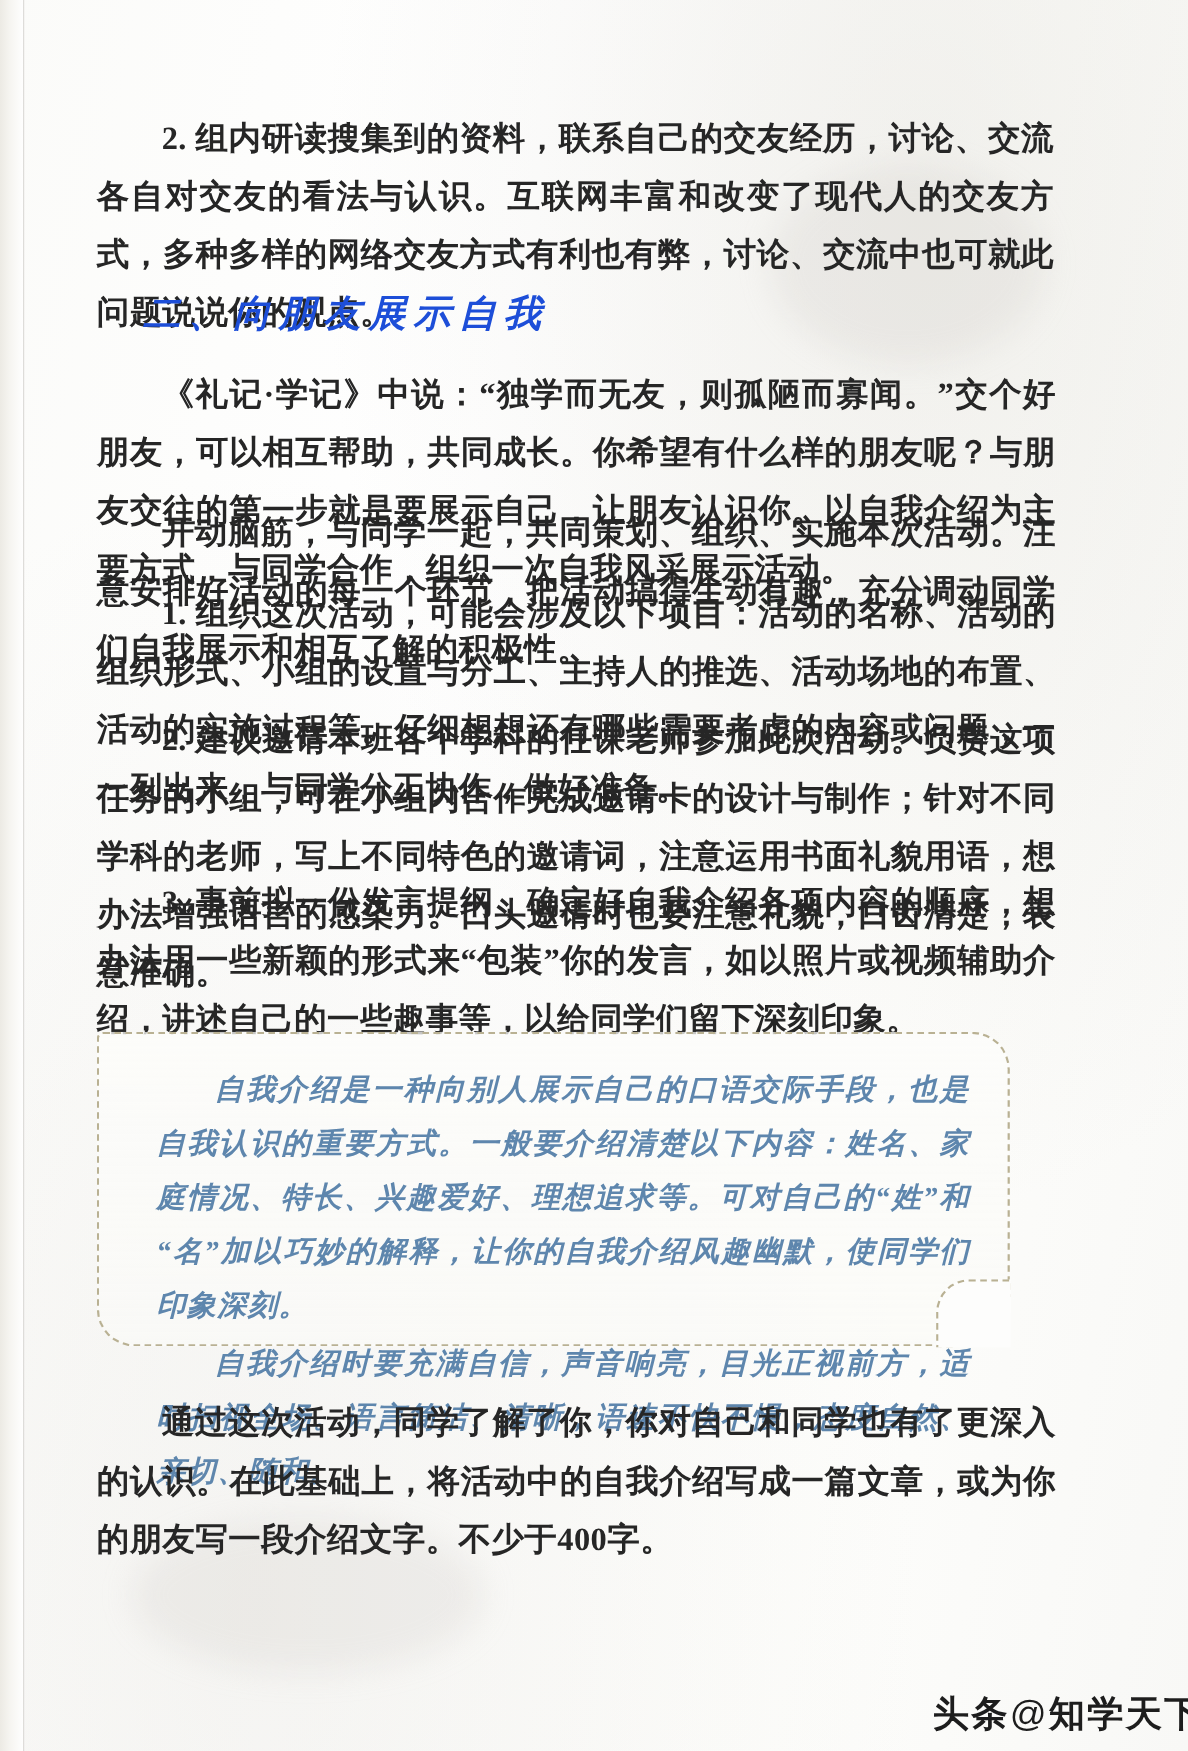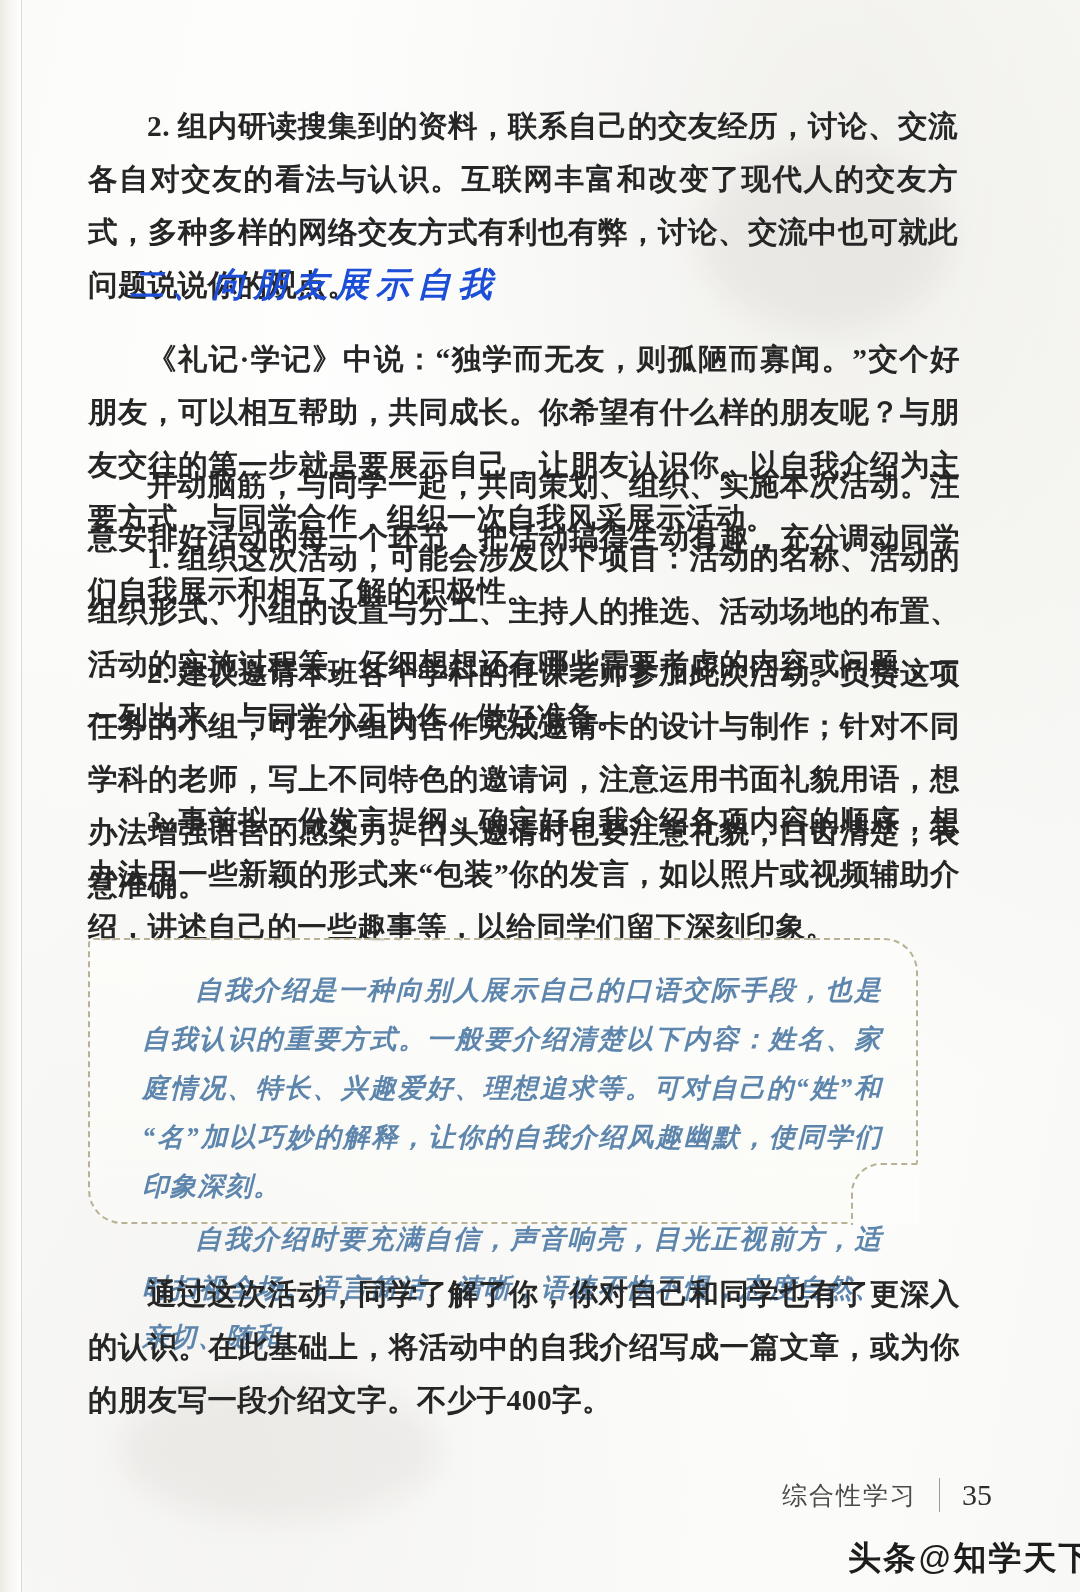--- a/index.html
+++ b/index.html
@@ -191,24 +191,19 @@
     <div class="callout" style="left:88px; top:938px; width:830px; height:286px;">
       <div class="callout-inner">
         <p class="hand-para">自我介绍是一种向别人展示自己的口语交际手段，也是自我认识的重要方式。一般要介绍清楚以下内容：姓名、家庭情况、特长、兴趣爱好、理想追求等。可对自己的“姓”和“名”加以巧妙的解释，让你的自我介绍风趣幽默，使同学们印象深刻。</p>
         <p class="hand-para">自我介绍时要充满自信，声音响亮，目光正视前方，适时扫视全场。语言简洁、清晰，语速不快不慢，态度自然、亲切、随和。</p>
       </div>
       <div class="callout-notch"></div>
     </div>
 
     <div class="body-para indent" style="left:88px; top:1268px; width:872px;">通过这次活动，同学了解了你，你对自己和同学也有了更深入的认识。在此基础上，将活动中的自我介绍写成一篇文章，或为你的朋友写一段介绍文字。不少于400字。</div>
 
-    <div class="footer" style="left:782px; top:1478px;">
-      <span class="footer-label">综合性学习</span>
-      <span class="footer-rule"></span>
-      <span class="footer-page">35</span>
-    </div>
 
     <div class="watermark" style="left:848px; top:1536px;">
       <span>头条</span><span class="wm-at">@</span><span>知学天下</span>
     </div>
 
   </div>
 </div>
 
 </body></html>

